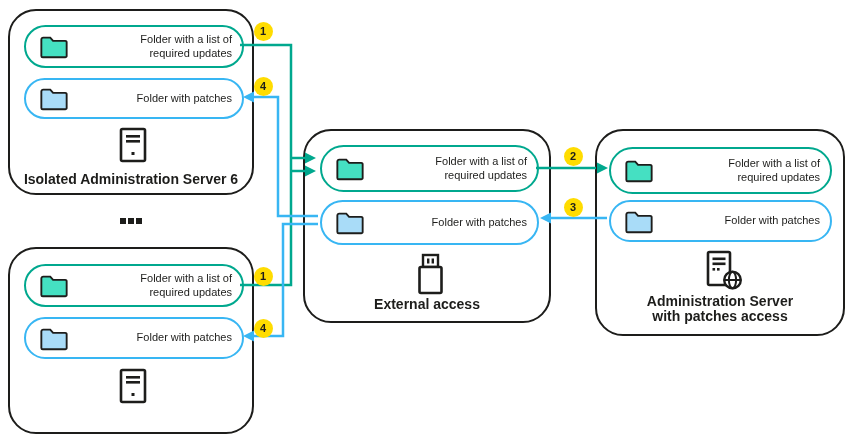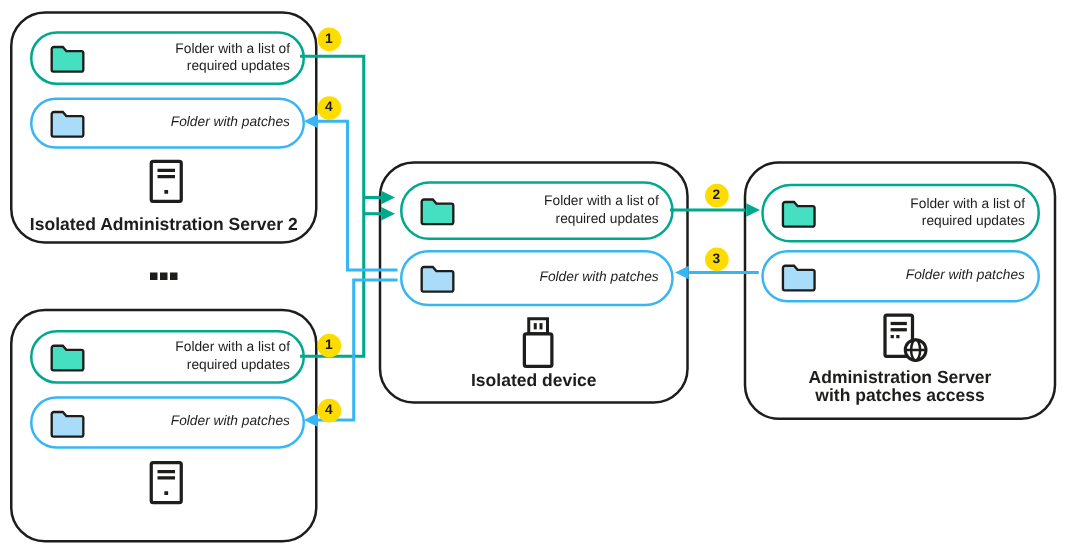--- a/index.html
+++ b/index.html
@@ -9,21 +9,21 @@
   }
   .node-box{
     position:absolute;background:#fff;border:2px solid #1d1d1b;border-radius:28px;
     box-sizing:border-box;
   }
   .pill{
     position:absolute;background:#fff;border-radius:26px;box-sizing:border-box;
     display:flex;align-items:center;padding-left:13px;
   }
   .pill-teal{border:2px solid #00A88E;}
-  .pill-blue{border:2px solid #38B6F3;font-style:italic;}
+  .pill-blue{border:2px solid #38B6F3;}
   .pill-text{
     flex:1;text-align:right;font-size:11px;line-height:1.25;color:#1d1d1b;
     white-space:pre-line;padding-right:10px;
   }
   .node-title{
     position:absolute;left:0;right:0;text-align:center;font-weight:700;font-size:14px;
     line-height:1.1;color:#1d1d1b;white-space:pre-line;
   }
   .icon-holder{position:absolute;line-height:0;}
   .badge{
@@ -59,21 +59,21 @@
       <span class="pill-text">Folder with patches</span>
     </div>
     <span class="icon-holder" style="left:108px;top:116px;">
       <svg viewBox="0 0 30 36" width="30" height="36">
         <rect x="3" y="2" width="24" height="32" rx="1.5" fill="#fff" stroke="#1d1d1b" stroke-width="2.6"></rect>
         <rect x="8" y="8" width="14" height="2.6" fill="#1d1d1b"></rect>
         <rect x="8" y="13" width="14" height="2.6" fill="#1d1d1b"></rect>
         <rect x="13.5" y="25" width="3" height="3" fill="#1d1d1b"></rect>
       </svg>
     </span>
-    <div class="node-title" style="top:161px;">Isolated Administration Server 2</div>
+    <div class="node-title" style="top:161px;">Isolated Administration Server 6</div>
   </section>
 
   <div class="ellipsis" aria-label="...">
     <span class="dot"></span>
     <span class="dot"></span>
     <span class="dot"></span>
   </div>
 
   <section class="node-box" style="left:8px;top:247px;width:246px;height:187px;">
     <div class="pill pill-teal" style="left:14px;top:15px;width:220px;height:43px;">
@@ -122,21 +122,21 @@
       <span class="pill-text">Folder with patches</span>
     </div>
     <span class="icon-holder" style="left:110px;top:122px;">
       <svg viewBox="0 0 30 42" width="30" height="42">
         <rect x="8" y="2" width="15" height="12" fill="#fff" stroke="#1d1d1b" stroke-width="2.4"></rect>
         <rect x="12" y="5.5" width="2.4" height="5" fill="#1d1d1b"></rect>
         <rect x="16.6" y="5.5" width="2.4" height="5" fill="#1d1d1b"></rect>
         <rect x="4.5" y="14" width="22" height="26" rx="1.5" fill="#fff" stroke="#1d1d1b" stroke-width="2.6"></rect>
       </svg>
     </span>
-    <div class="node-title" style="top:166px;">Isolated device</div>
+    <div class="node-title" style="top:166px;">External access</div>
   </section>
 
   <section class="node-box" style="left:595px;top:129px;width:250px;height:207px;">
     <div class="pill pill-teal" style="left:12px;top:16px;width:223px;height:47px;">
       <span class="icon-holder">
         <svg viewBox="0 0 32 26" width="30" height="25">
             <path d="M2.5 23 V5.5 A2 2 0 0 1 4.5 3.5 H12 L15 7 H28 A1.5 1.5 0 0 1 29.5 8.5 V23 A1.5 1.5 0 0 1 28 24.5 H4 A1.5 1.5 0 0 1 2.5 23 Z" fill="#45E0C2" stroke="#1d1d1b" stroke-width="2"></path>
           </svg>
       </span>
       <span class="pill-text">Folder with a list of

